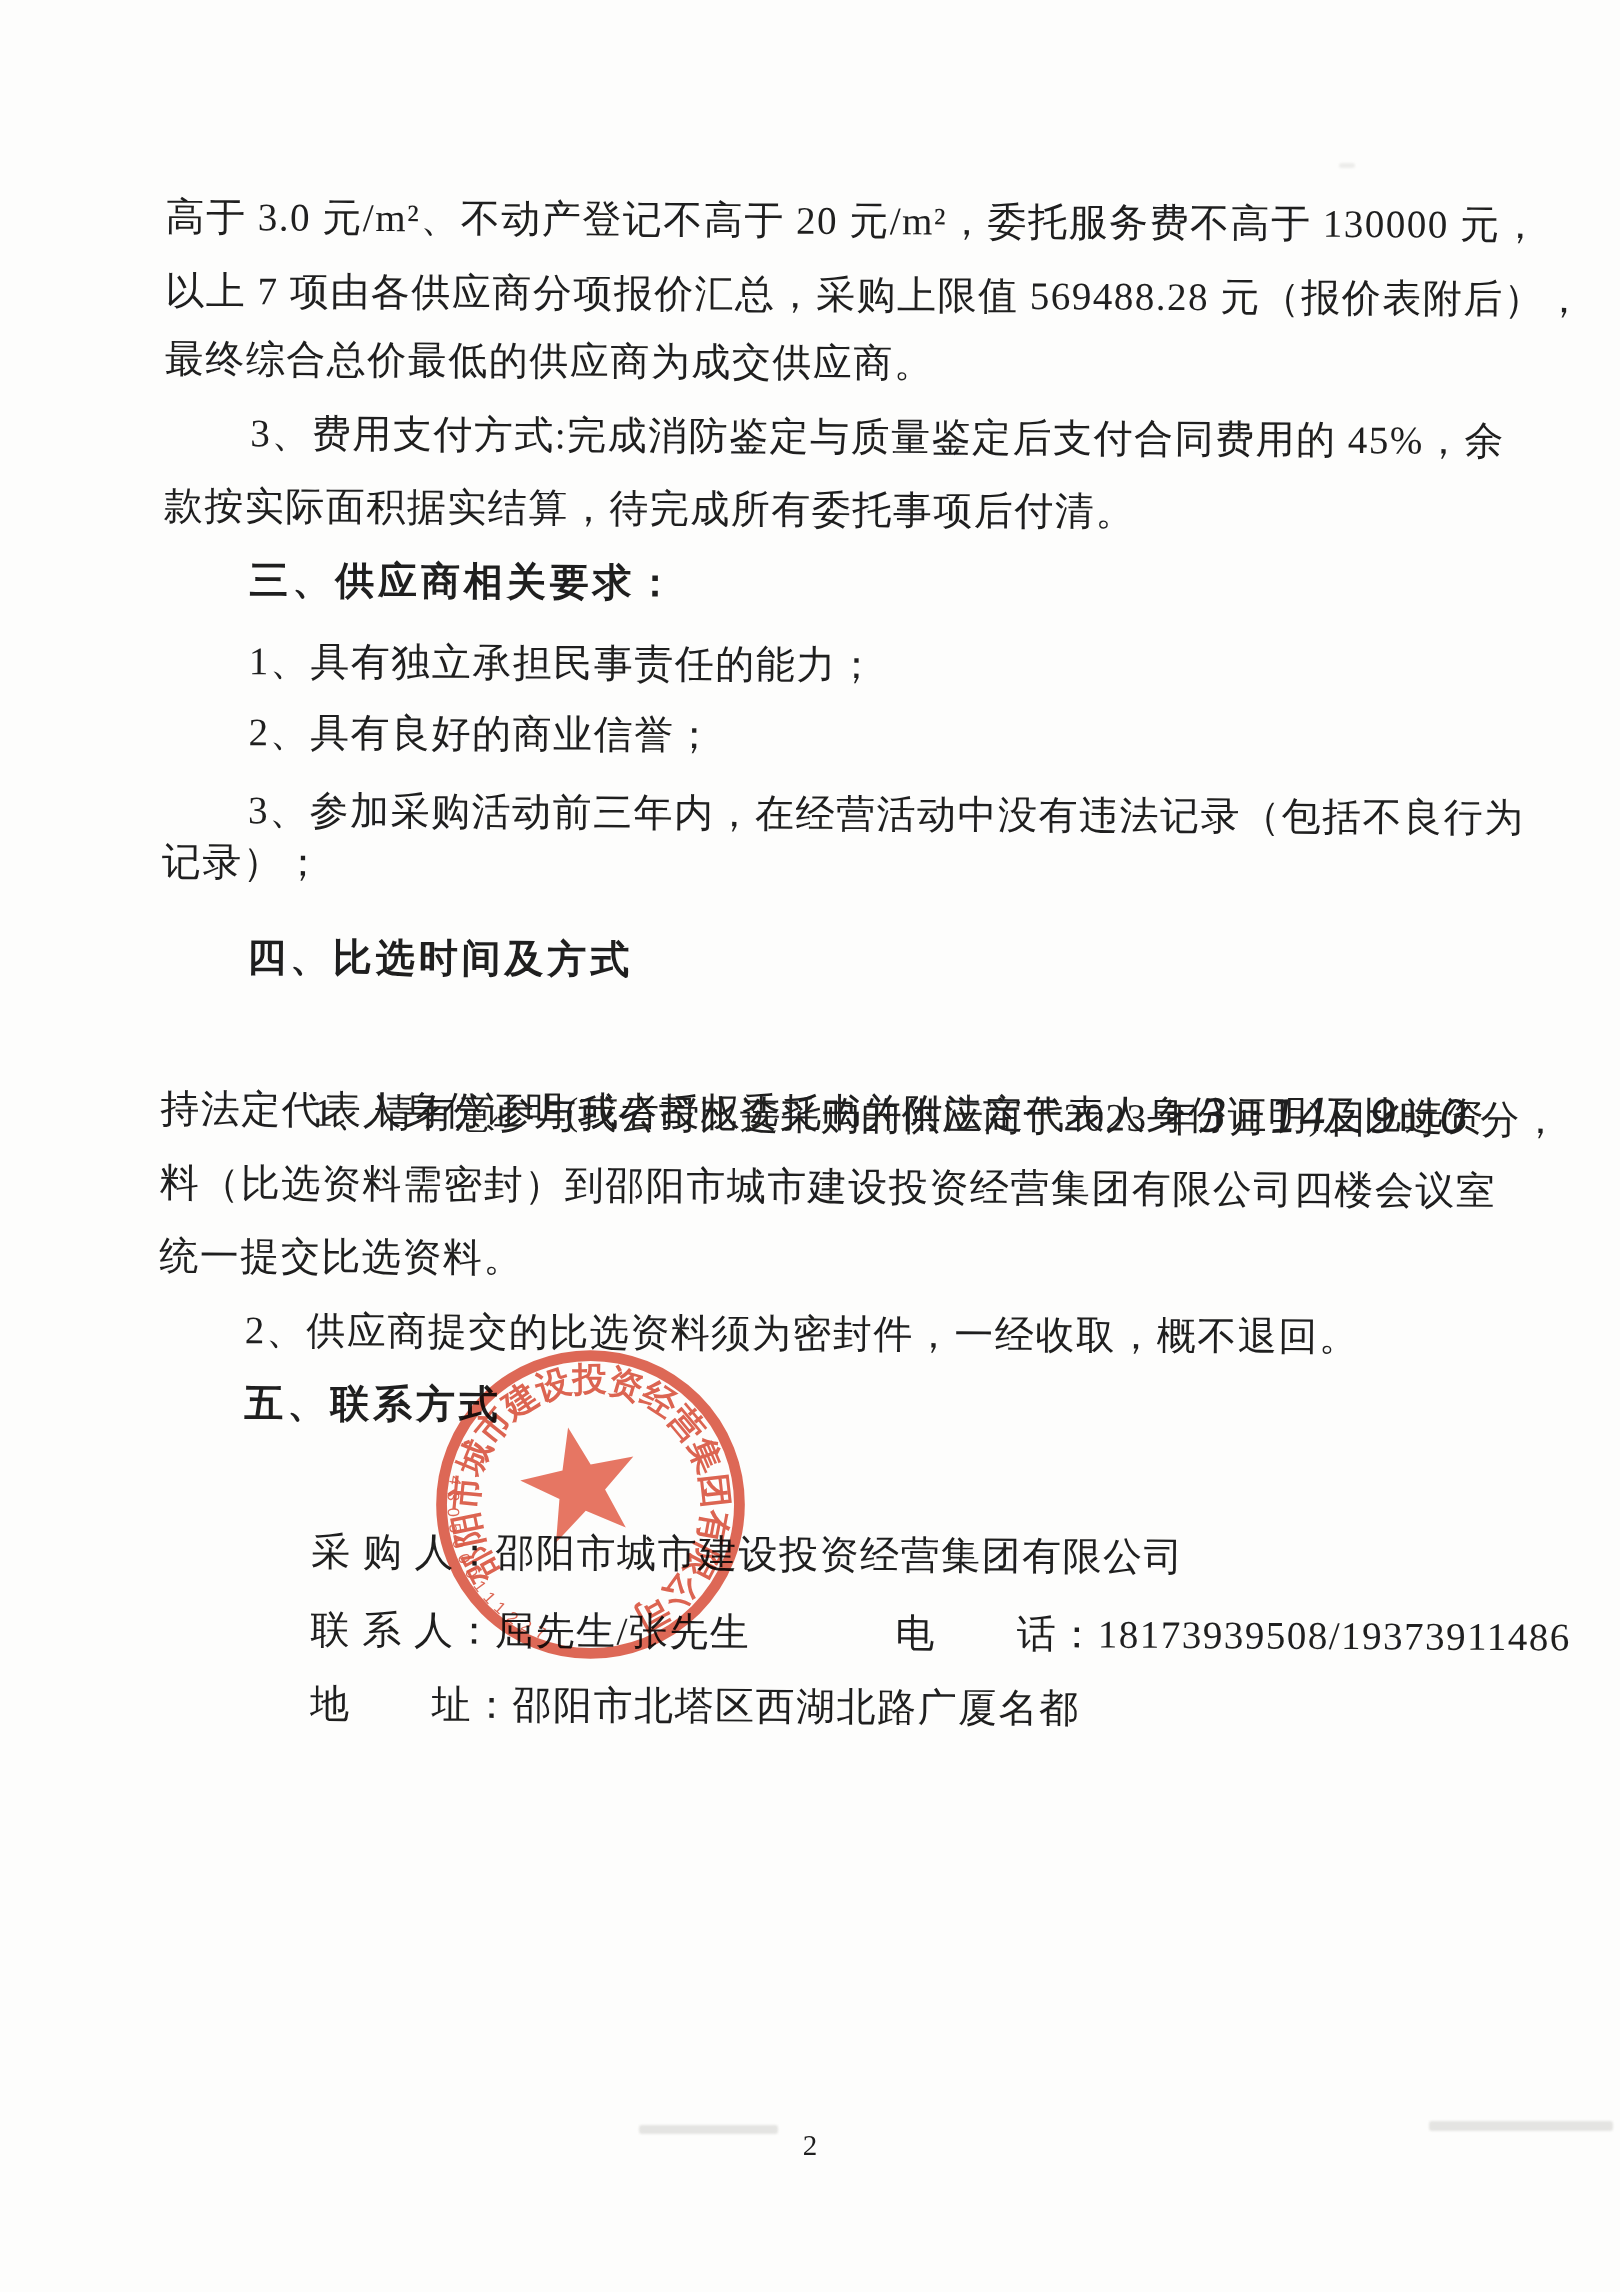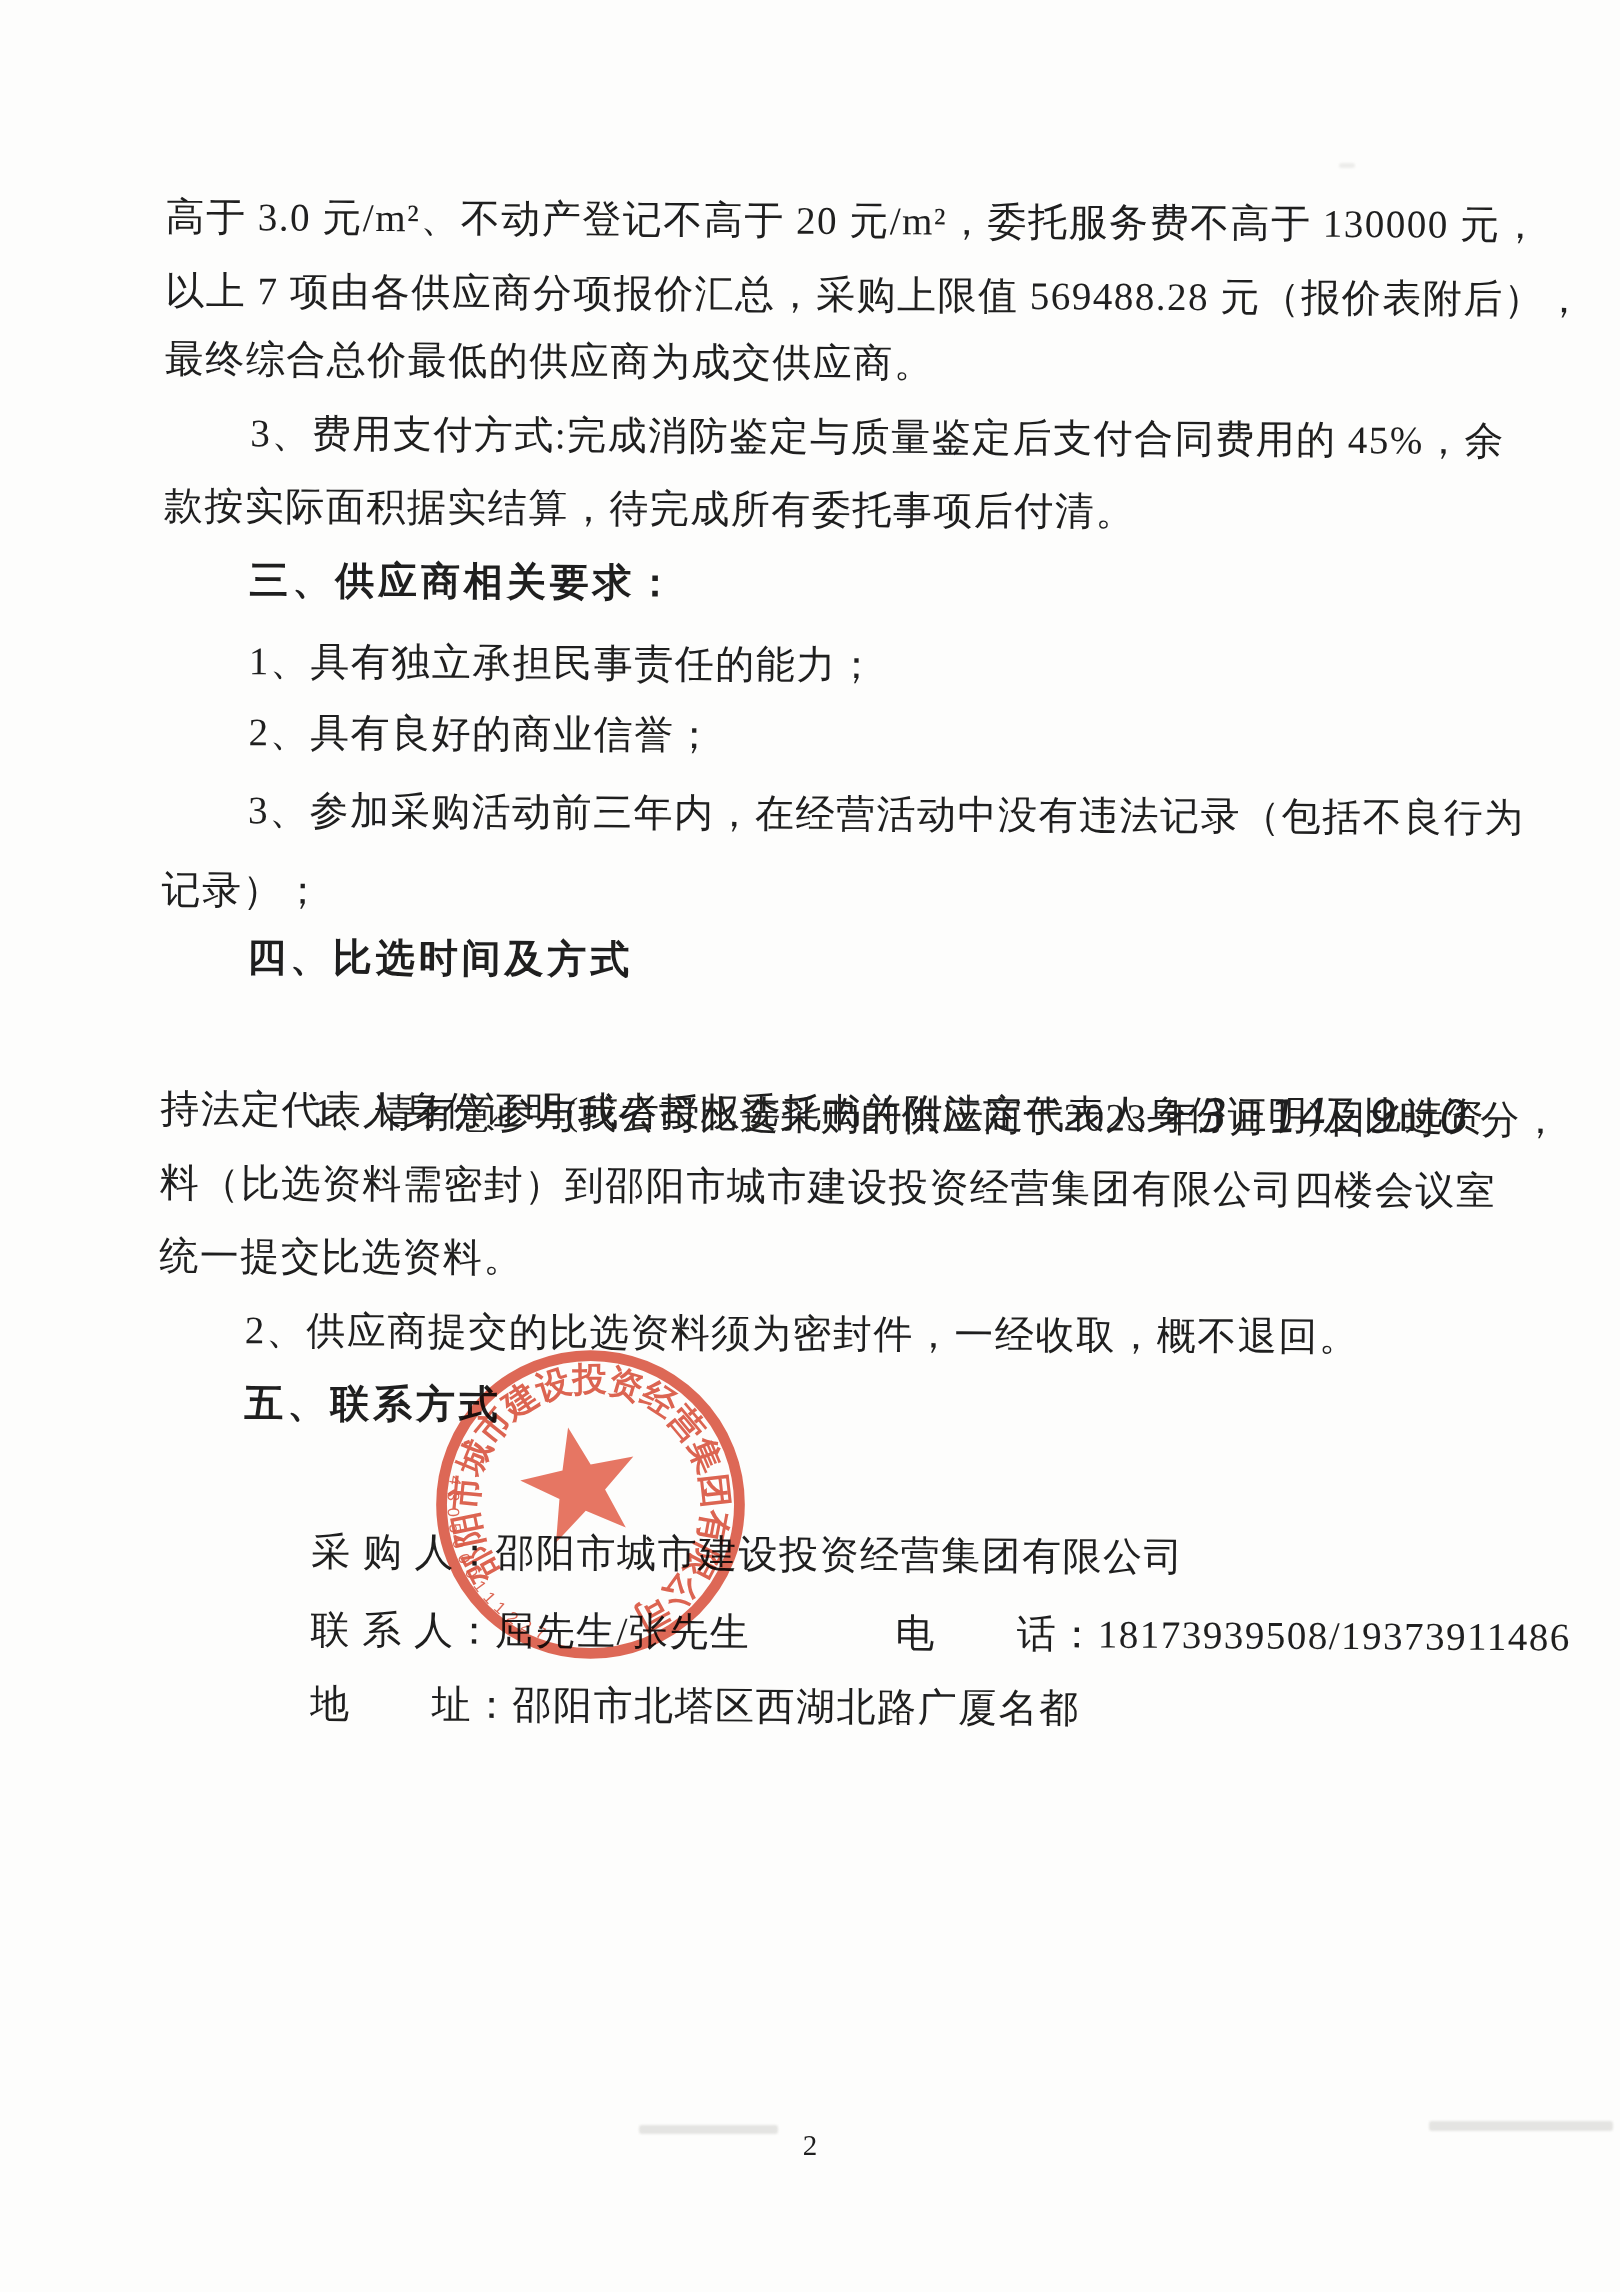--- a/index.html
+++ b/index.html
@@ -52,21 +52,21 @@
   <div class="content">
     <div class="line" style="top:183px">高于 3.0 元/m²、不动产登记不高于 20 元/m²，委托服务费不高于 130000 元，</div>
     <div class="line" style="top:257px">以上 7 项由各供应商分项报价汇总，采购上限值 569488.28 元（报价表附后），</div>
     <div class="line" style="top:325px">最终综合总价最低的供应商为成交供应商。</div>
     <div class="line ind" style="top:399px">3、费用支付方式:完成消防鉴定与质量鉴定后支付合同费用的 45%，余</div>
     <div class="line" style="top:472px">款按实际面积据实结算，待完成所有委托事项后付清。</div>
     <div class="line ind h" style="top:546px">三、供应商相关要求：</div>
     <div class="line ind" style="top:627px">1、具有独立承担民事责任的能力；</div>
     <div class="line ind" style="top:698px">2、具有良好的商业信誉；</div>
     <div class="line ind" style="top:776px">3、参加采购活动前三年内，在经营活动中没有违法记录（包括不良行为</div>
-    <div class="line" style="top:856px">记录）；</div>
+    <div class="line" style="top:828px">记录）；</div>
     <div class="line ind h" style="top:923px">四、比选时间及方式</div>
 
     <div class="line ind" style="top:1002px">
       <span>1、请有意参与我公司比选采购的供应商于2023 年</span><span class="hw">3</span><span>月</span><span class="hw">14</span><span>日</span><span class="hw">9</span><span>时</span><span class="hw">0</span><span> 分，</span>
     </div>
 
     <div class="line" style="top:1075px">持法定代表人身份证明(或者授权委托书并附法定代表人身份证明)及比选资</div>
     <div class="line" style="top:1149px">料（比选资料需密封）到邵阳市城市建设投资经营集团有限公司四楼会议室</div>
     <div class="line" style="top:1222px">统一提交比选资料。</div>
     <div class="line ind" style="top:1296px">2、供应商提交的比选资料须为密封件，一经收取，概不退回。</div>

